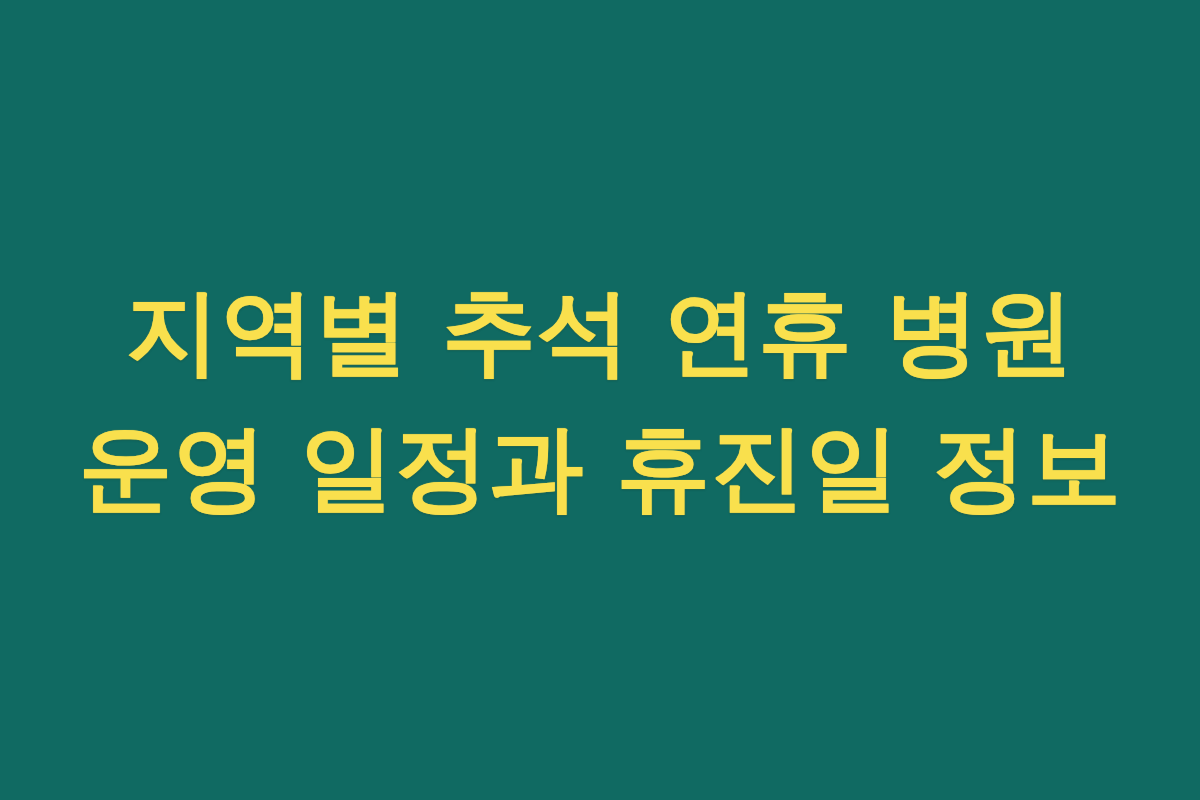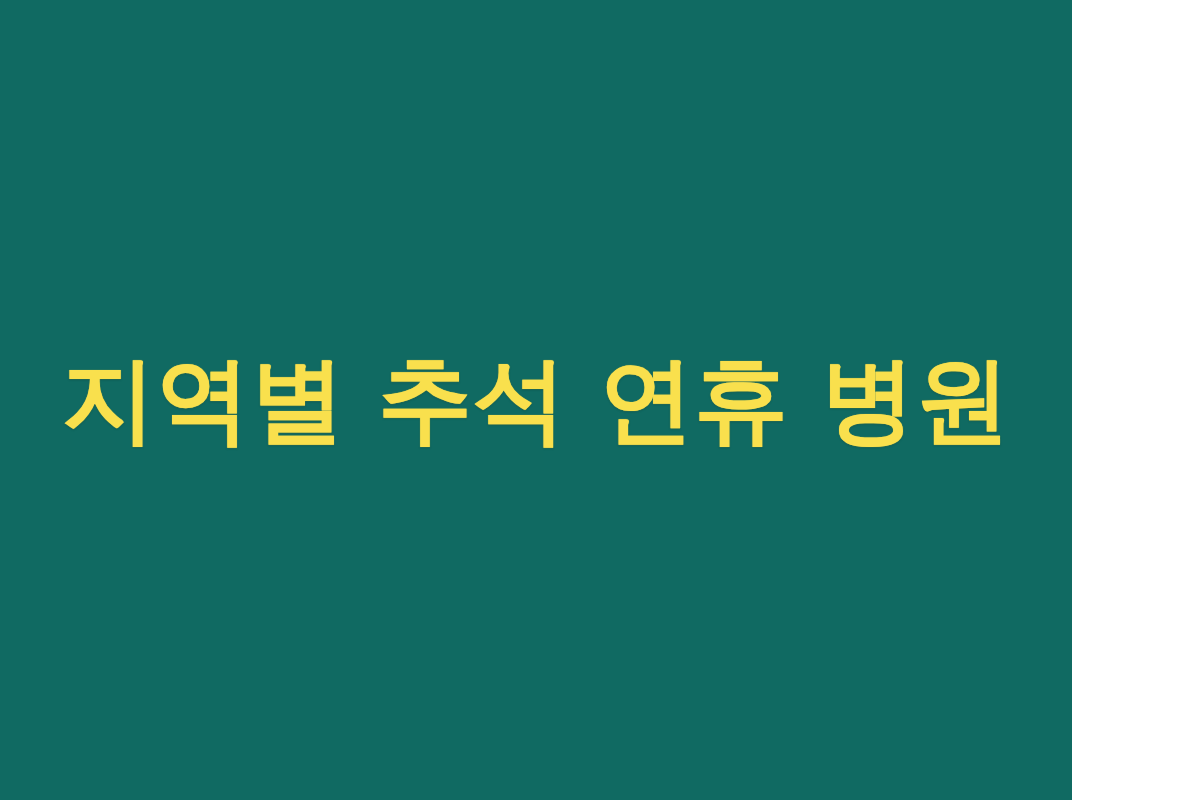--- a/index.html
+++ b/index.html
@@ -9,21 +9,21 @@
   }
   body {
     width: 1200px;
     height: 800px;
     overflow: hidden;
     font-family: "Liberation Sans", "DejaVu Sans", sans-serif;
   }
 
   #banner {
     position: relative;
-    width: 1072px;
+    width: 1200px;
     height: 800px;
     background-color: #106A62;
     display: flex;
     align-items: center;
     justify-content: center;
     box-sizing: border-box;
   }
 
   #headline {
     width: 1080px;
@@ -50,15 +50,16 @@
     white-space: nowrap;
   }
 </style>
 </head>
 <body>
 
 <div id="banner" style="background-color: rgb(16, 106, 98);">
 
   <h1 id="headline" style="color: rgb(249, 224, 77);">
     <span class="line">지역별 추석 연휴 병원</span>
+    <span class="line">운영 일정과 휴진일 정보</span>
   </h1>
 
 </div>
 
 </body></html>

